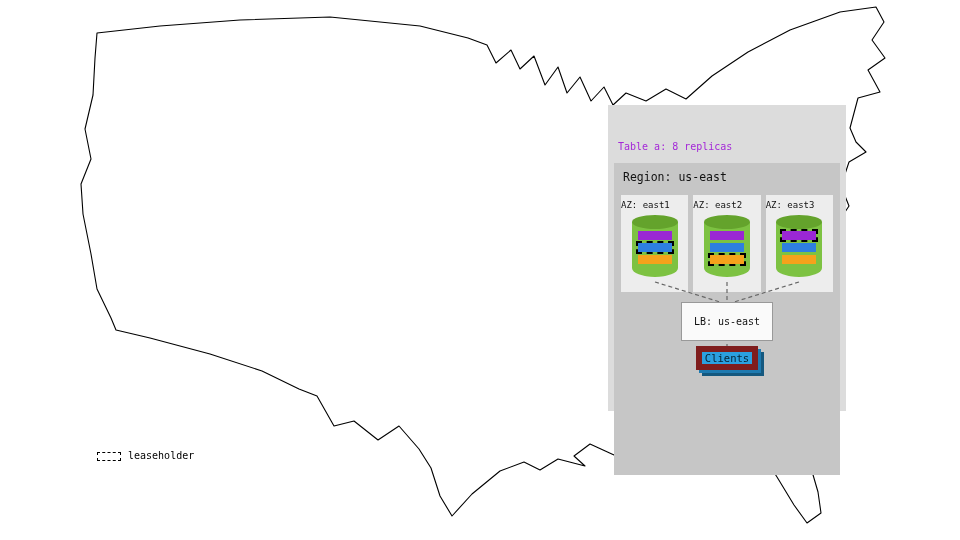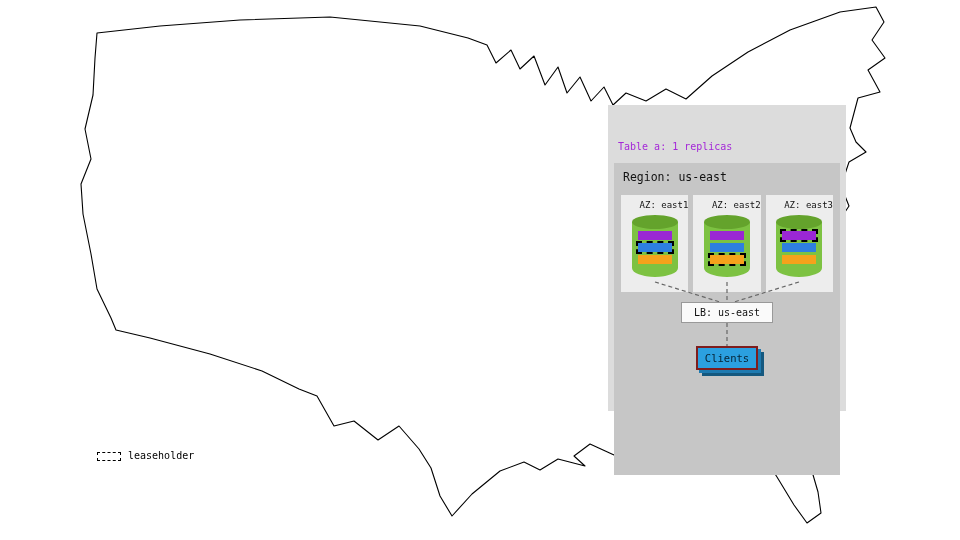--- a/index.html
+++ b/index.html
@@ -16,43 +16,43 @@
   .legend-line{display:block;}
   .legend-line.purple{color:#a428d8;}
   .legend-line.blue{color:#2e7fe0;}
   .legend-line.orange{color:#f09a10;}
 
   .region-box{position:absolute;left:6px;top:58px;width:226px;height:312px;background:#c6c6c6;}
   .region-label{position:absolute;left:9px;top:7px;font-size:11.5px;color:#111;}
 
   .az-row{position:absolute;left:7px;top:32px;width:212px;height:97px;display:flex;gap:5px;}
   .az-box{flex:1;background:#ededed;}
-  .az-header{text-align:right;font-size:9px;margin-top:5px;color:#111;}
+  .az-header{text-align:left;font-size:9px;margin-top:5px;color:#111;}
 
   .cylinder{position:relative;width:46px;height:64px;margin:5px auto 0;}
   .cyl-top{position:absolute;left:0;top:0;width:46px;height:14px;background:#64a32c;border-radius:50%;z-index:2;}
   .cyl-body{position:absolute;left:0;top:7px;width:46px;height:55px;background:#7dc242;border-radius:0 0 23px 23px / 0 0 9px 9px;}
   .bar{position:absolute;left:6px;width:34px;height:9px;z-index:3;}
   .bar.a{top:9px;background:#9a27d4;}
   .bar.i{top:21px;background:#2e7fe0;}
   .bar.b{top:33px;background:#f5a21b;}
   .bar.leaseholder{outline:2px dashed #000;outline-offset:0;}
 
   .connectors{position:absolute;left:0;top:0;pointer-events:none;}
 
-  .lb-box{position:absolute;left:73px;top:197px;width:92px;height:21px;background:#fafafa;
+  .lb-box{position:absolute;left:73px;top:197px;width:92px;height:39px;background:#fafafa;
     border:1px solid #999;box-sizing:border-box;font-size:10px;color:#111;
     display:flex;align-items:center;justify-content:center;}
 
   .clients-stack{position:absolute;left:88px;top:241px;width:62px;height:24px;}
   .clients-layer{position:absolute;width:62px;height:24px;}
   .clients-layer.l2{left:6px;top:6px;background:#14587f;}
   .clients-layer.l1{left:3px;top:3px;background:#1e7ab0;}
   .clients-box{position:absolute;left:0;top:0;width:62px;height:24px;background:#2ba0e0;
-    border:2px solid #7f1d1d;box-sizing:border-box;display:flex;align-items:center;justify-content:center;
+    border:6px solid #7f1d1d;box-sizing:border-box;display:flex;align-items:center;justify-content:center;
     font-size:10.5px;color:#062233;}
 
   .map-legend{position:absolute;left:97px;top:450px;display:flex;align-items:flex-end;gap:7px;font-size:10px;color:#000;}
   .leaseholder-swatch{width:24px;height:9px;border:1.5px dashed #000;box-sizing:border-box;background:transparent;}
 </style>
 </head>
 <body>
 
 <svg class="map-svg" width="960" height="540" viewBox="0 0 960 540">
   <path d="M 97 33 L 160 26 L 240 20 L 330 17 L 420 26 L 468 38
@@ -66,21 +66,21 @@
            L 712 451 L 690 439 L 664 452 L 639 442 L 614 455 L 590 444 L 574 456 L 585 466 L 558 459 L 540 470 L 524 462
            L 500 471 L 472 494 L 452 516 L 440 496 L 431 468
            L 419 449 L 399 426 L 378 440 L 354 421 L 334 426 L 317 396 L 299 389
            L 262 371 L 210 354 L 150 338 L 116 330
            L 111 318 L 97 289 L 91 254 L 83 214 L 81 184 L 91 159 L 85 129 L 93 95 L 95 58 Z" fill="none" stroke="#000" stroke-width="1.1" stroke-linejoin="round"></path>
 </svg>
 
 <div class="panel">
 
   <div class="legend-block">
-    <span class="legend-line purple">Table a: 1 replicas</span>
+    <span class="legend-line purple">Table a: 8 replicas</span>
     <span class="legend-line blue">Index a: 3 replicas</span>
     <span class="legend-line orange">Table b: 3 replicas</span>
   </div>
 
   <div class="region-box">
     <div class="region-label">Region: us-east</div>
 
     <div class="az-row">
 
       <div class="az-box">

